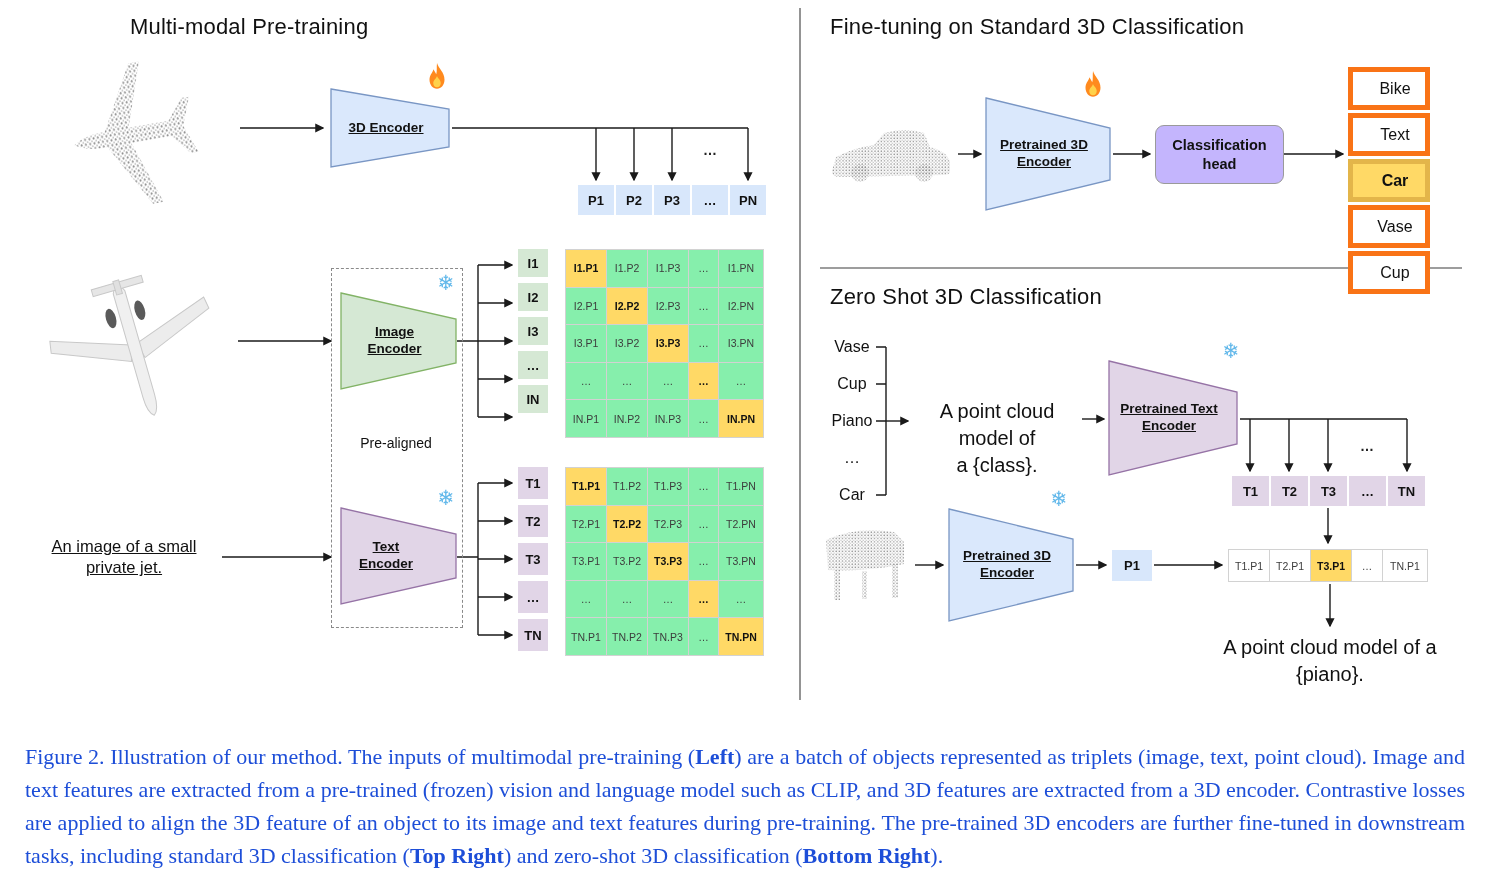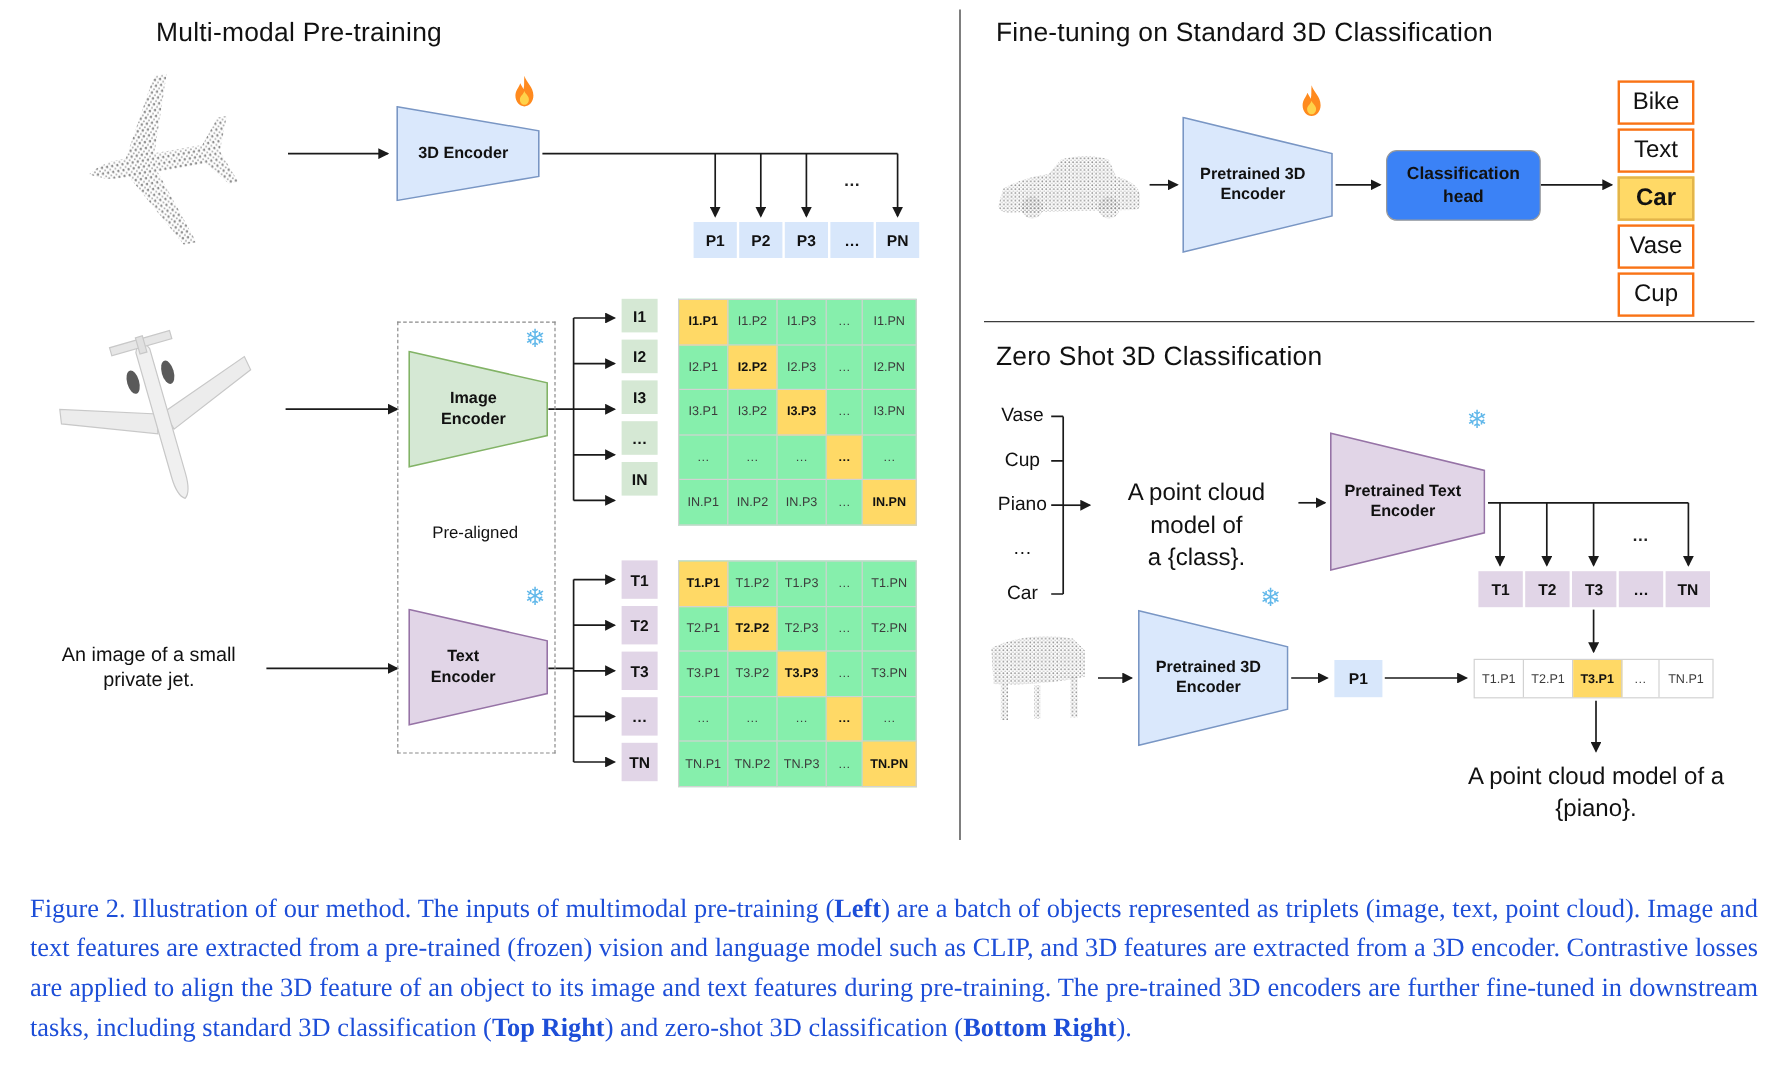--- a/index.html
+++ b/index.html
@@ -7,21 +7,21 @@
            font-family:"Liberation Sans","DejaVu Sans",sans-serif; color:#111; overflow:hidden; }
   .abs { position:absolute; }
   .panel-title { font-weight:normal; font-size:22px; text-align:left; letter-spacing:.2px; }
   svg.connectors { position:absolute; left:0; top:0; pointer-events:none; }
 
   
   .trap { position:absolute; }
   .trap svg { position:absolute; left:0; top:0; }
   .trap-label { position:absolute; inset:0; display:flex; align-items:center; justify-content:center;
                 font-weight:bold; font-size:13.5px; line-height:1.25; text-align:center;
-                white-space:pre-line; padding-right:8px; }
+                white-space:pre-line; padding-right:8px;text-decoration:underline; }
 
   
   .cell { display:flex; align-items:center; justify-content:center; font-weight:bold; font-size:13px; }
   .row-flex { display:flex; gap:2px; }
   .col-flex { display:flex; flex-direction:column; gap:6px; }
   .p-cell { width:36px; height:30px; background:#d8e7fb; }
   .i-cell { width:30px; height:28px; background:#d5e8d4; }
   .t-cell { width:30px; height:32px; background:#e1d5e7; }
   #zs-trow { gap:2px; }
   #zs-trow .t-cell { width:37px; height:30px; }
@@ -29,28 +29,28 @@
   
   .matrix { display:grid; grid-template-columns:41px 41px 41px 30px 45px; grid-auto-rows:37.6px;
             border-top:1px solid #d2d2d2; border-left:1px solid #d2d2d2; background:#86efac; }
   .m-cell { border-right:1px solid #d2d2d2; border-bottom:1px solid #d2d2d2;
             display:flex; align-items:center; justify-content:center; font-size:10.5px; color:#3c3c3c; }
   .m-cell.hl { background:#ffd966; font-weight:bold; color:#111; }
 
   .dashed-box { position:absolute; border:1.6px dashed #8a8a8a; }
   .prealigned { font-size:14px; text-align:center; }
 
-  .gray-head { position:absolute; background:#3b82f6; border:1px solid #9a9a9a; border-radius:9px;
+  .gray-head { position:absolute; background:#c4b5fd; border:1px solid #9a9a9a; border-radius:9px;
                display:flex; align-items:center; justify-content:center; font-weight:bold;
                font-size:14.5px; line-height:1.3; text-align:center; white-space:pre-line; }
 
   
   #class-list { display:flex; flex-direction:column; gap:3px; }
-  .class-cell { width:60px; height:33px; background:#fff; border:2px solid #f97316;
-                display:flex; align-items:center; justify-content:center; font-size:20px; }
+  .class-cell { width:60px; height:33px; background:#fff; border:5px solid #f97316;
+                display:flex; align-items:center; justify-content:center; font-size:16px;padding-left:12px; }
   .class-cell.hl { background:#ffd966; border-color:#e3b54a; font-weight:bold; }
 
   
   #zs-words { display:flex; flex-direction:column; gap:19px; align-items:center; width:52px; }
   .zs-word { height:18px; display:flex; align-items:center; font-size:16px; }
 
   .prompt-text { font-size:20px; line-height:1.35; text-align:center; white-space:pre-line; }
   .small-caption { font-size:16.5px; line-height:1.3; text-align:center; white-space:pre-line; }
 
   .p1-cell { width:40px; height:31px; background:#d8e7fb; display:flex; align-items:center;
@@ -198,21 +198,21 @@
 
   <div class="trap" style="left:340px; top:507px; width:100px; height:98px;">
     <svg width="117" height="98">
         <polygon points="1,1 116,27 116,71 1,97" fill="#e1d5e7" stroke="#9673a6" stroke-width="1.3"></polygon>
       </svg>
     <div class="trap-label">Text
 Encoder</div>
   </div>
   <span class="abs snow" style="left:437px; top:487px;">❄</span>
 
-  <div class="abs small-caption" style="left:30px; top:536px; width:188px;">An image of a small
+  <div class="abs small-caption" style="left:30px; top:536px; width:188px;text-decoration:underline;">An image of a small
 private jet.</div>
 
   <div id="i-col" class="abs col-flex" style="left:518px; top:249px;">
       <div class="cell i-cell">I1</div>
       <div class="cell i-cell">I2</div>
       <div class="cell i-cell">I3</div>
       <div class="cell i-cell">…</div>
       <div class="cell i-cell">IN</div>
     </div>
   <div id="i-matrix" class="abs matrix" style="left:565px; top:249px;">

